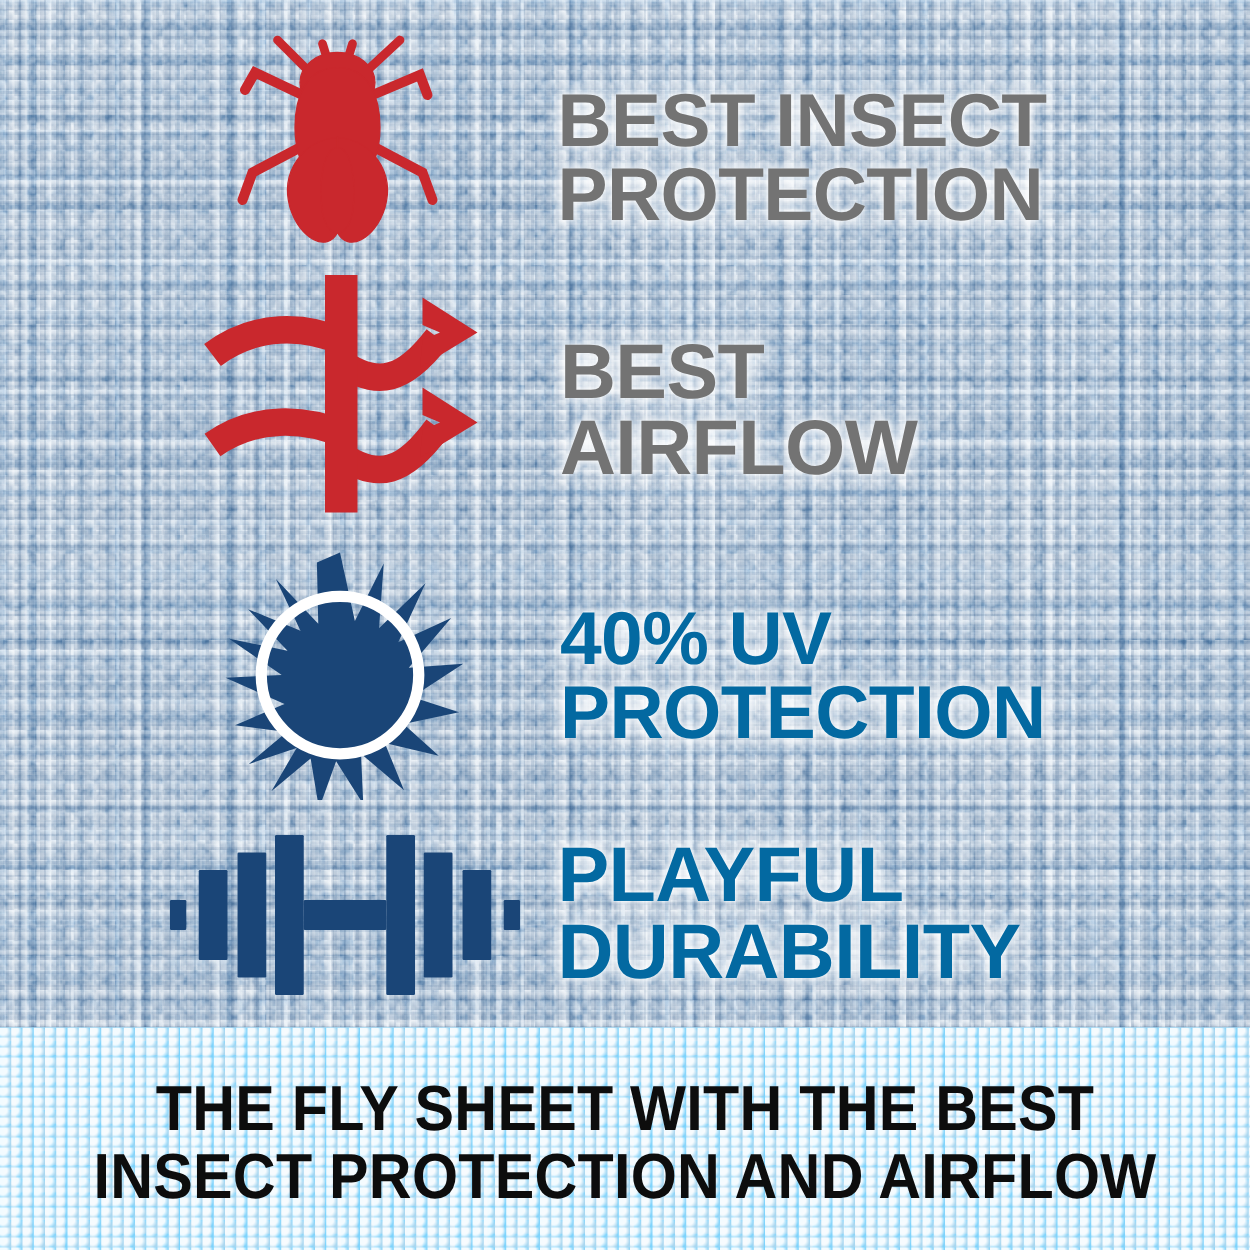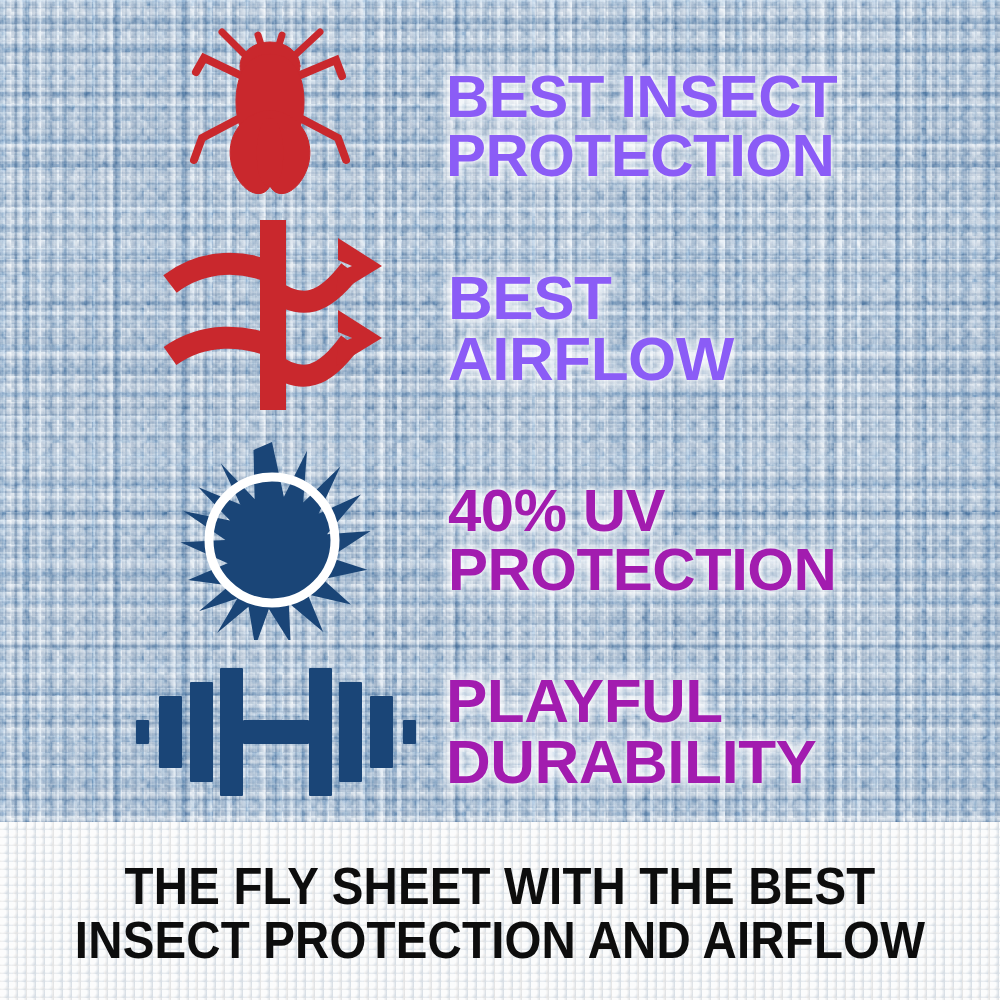--- a/index.html
+++ b/index.html
@@ -89,29 +89,29 @@
     justify-content: center;
   }
   .label {
     margin-left: 0;
     line-height: .99;
     letter-spacing: -0.5px;
     white-space: pre-line;
     font-weight: 700;
   }
   .label.red {
-    color: #8b5cf6;
+    color: #737373;
     text-shadow:
       0 0 6px rgba(255,255,255,.95),
       0 0 12px rgba(255,255,255,.85),
       0 0 20px rgba(255,255,255,.6);
     margin-top: 28px;
   }
   .label.navy {
-    color: #a21caf;
+    color: #0369a1;
     text-shadow:
       0 0 6px rgba(255,255,255,.95),
       0 0 13px rgba(255,255,255,.9),
       0 0 22px rgba(255,255,255,.65);
   }
 
   
   #row-insect    { left: 170px; top:  14px; width: 830px; height: 196px; }
   #row-airflow   { left: 152px; top: 216px; width: 848px; height: 196px; align-items: center; }
   #row-uv        { left: 152px; top: 440px; width: 848px; height: 200px; }
@@ -125,21 +125,21 @@
   #row-insect     .label { font-size: 60px; margin-left: 76px; }
   #row-airflow    .label { font-size: 62px; margin-left: 56px; }
   #row-uv         .label { font-size: 60px; margin-left: 56px; }
   #row-durability .label { font-size: 62px; margin-left: 24px; }
 
   
   #caption-band {
     position: absolute;
     left: 0; top: 822px;
     width: 1000px; height: 178px;
-    background: #e5e5e5;
+    background: #7dd3fc;
     overflow: hidden;
   }
   #caption-band .paper {
     position: absolute; inset: 0;
     background-image:
       radial-gradient(circle at 25% 30%, rgba(255,255,255,.9) 0 40%, rgba(255,255,255,0) 75%),
       radial-gradient(circle at 70% 65%, rgba(206,218,230,.55) 0 35%, rgba(206,218,230,0) 72%);
     background-size: 9px 8px, 13px 11px;
   }
   #caption-text {

